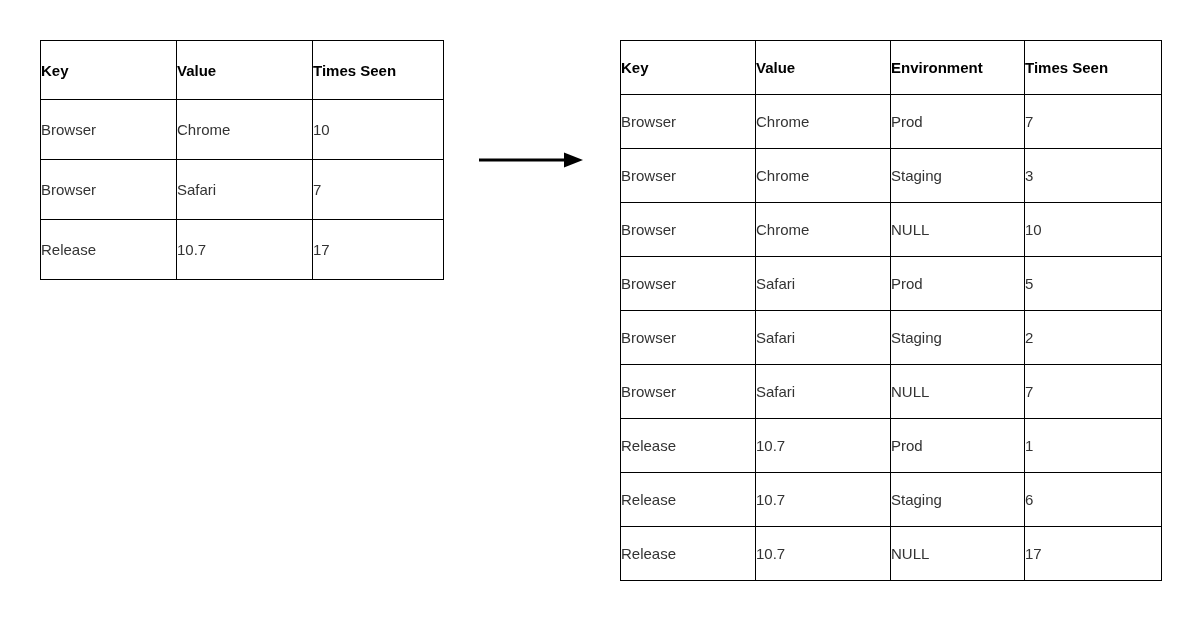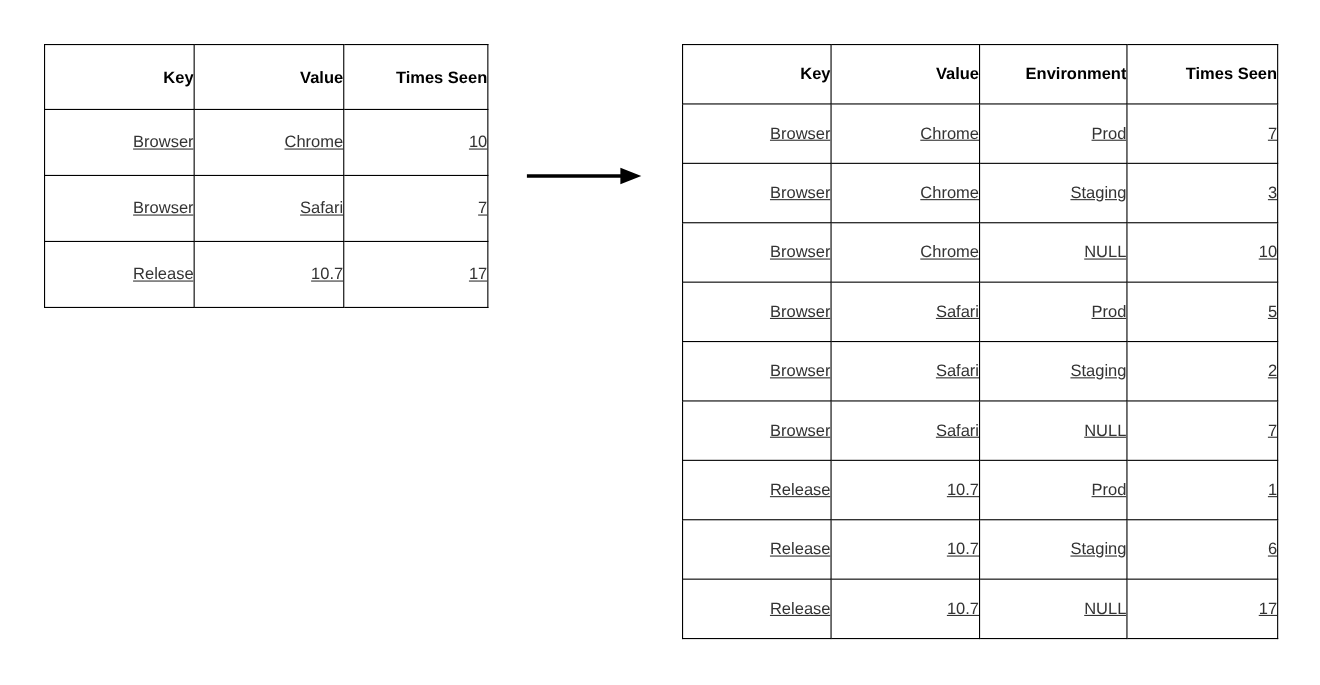--- a/index.html
+++ b/index.html
@@ -20,34 +20,33 @@
     overflow: hidden;
   }
   table.tbl {
     position: absolute;
     border-collapse: collapse;
     table-layout: fixed;
     background: var(--bg, #ffffff);
   }
   table.tbl th, table.tbl td {
     border: 1px solid var(--border, #000000);
-    text-align: right;
+    text-align: left;
     vertical-align: middle;
     padding: 0;
     font-size: 15px;
     overflow: hidden;
   }
   table.tbl th {
     font-weight: bold;
     color: var(--header-text, #000000);
   }
   table.tbl td {
     font-weight: normal;
     color: var(--body-text, #333333);
-    text-decoration: underline;
   }
   td.null-cell {
     color: var(--null-text, #e8e8e8);
   }
   .tbl-before {
     left: 40px;
     top: 40px;
     width: 403px;
   }
   .tbl-before th { height: 58px; }

